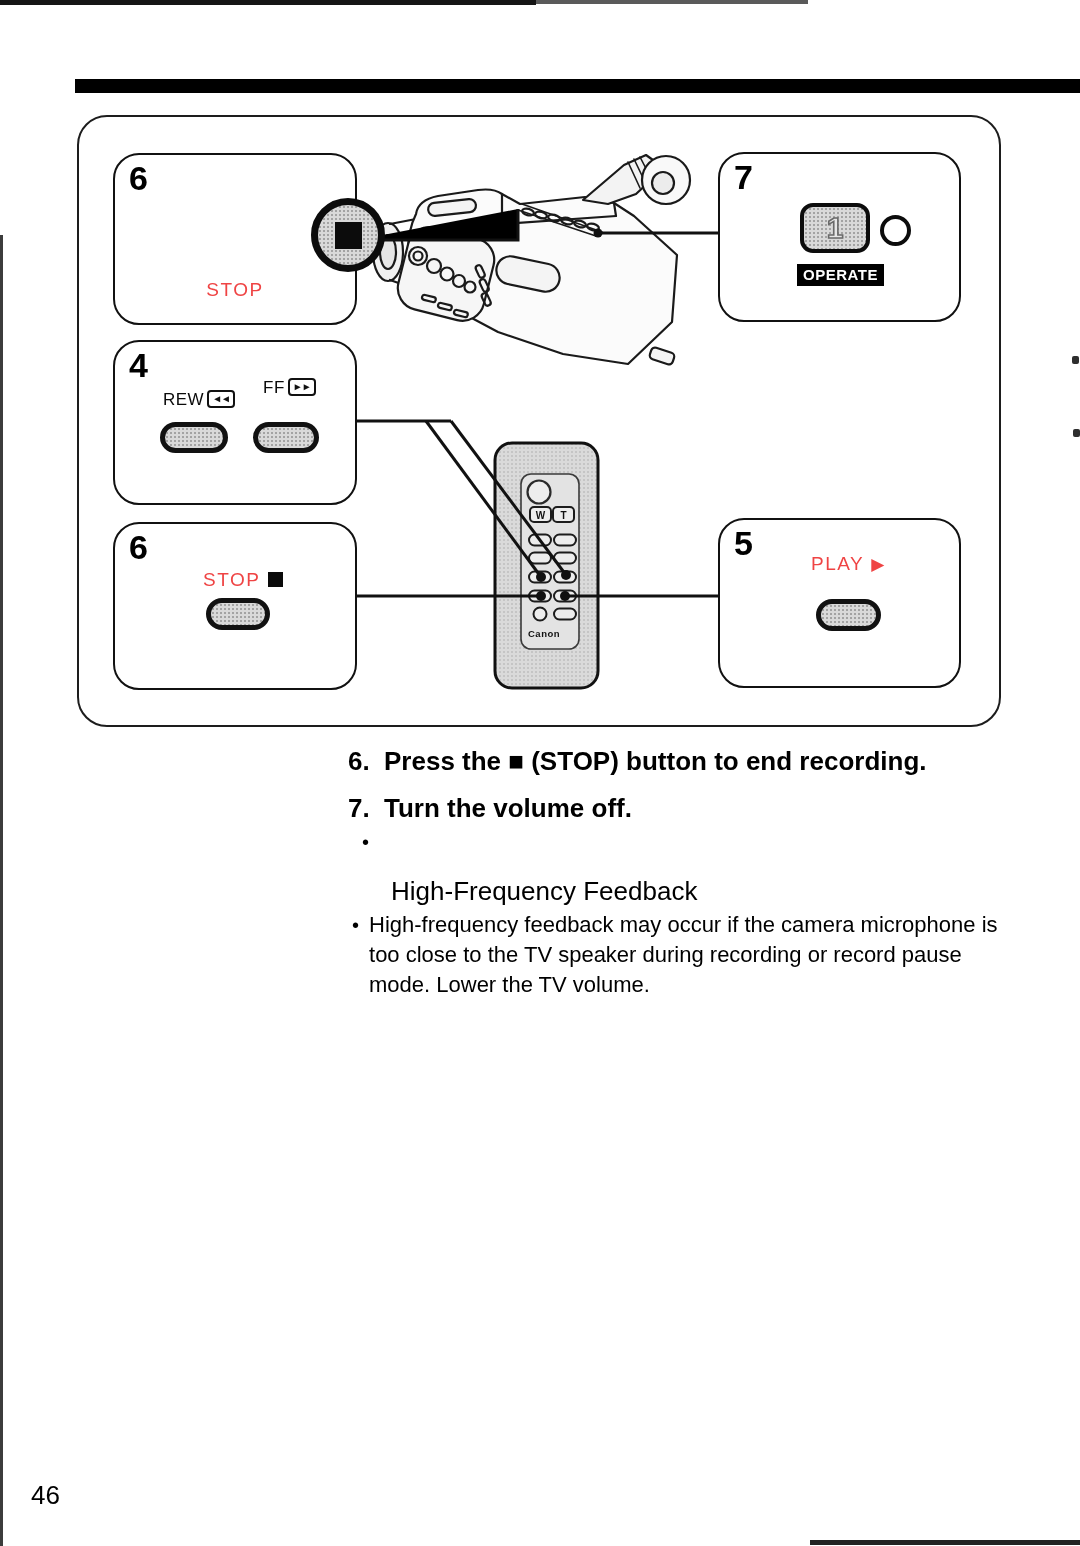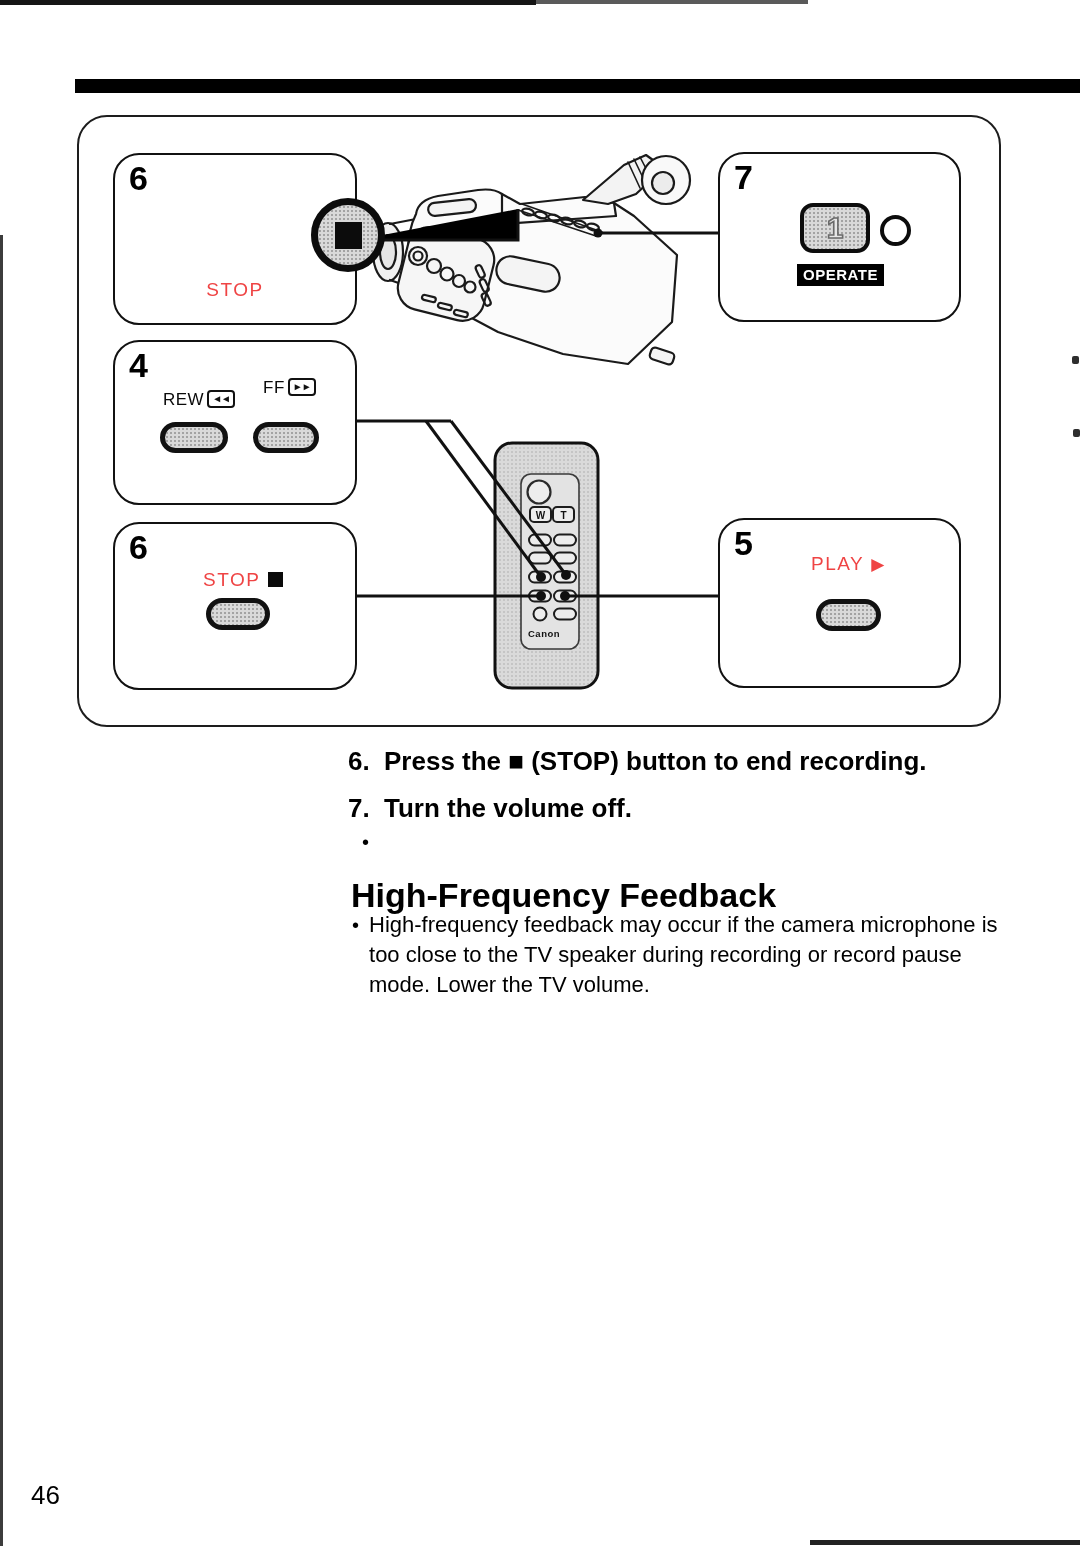--- a/index.html
+++ b/index.html
@@ -69,21 +69,21 @@
     display:inline-block;border:2px solid #111;border-radius:4px;font-size:10px;
     padding:0 3px;line-height:14px;letter-spacing:-1px;color:#111;font-weight:bold;transform:translateY(-1px);
   }
   .play-tri{font-size:17px;margin-left:7px;transform:translateY(1px);}
   
   .instr{position:absolute;color:#000;}
   .step-line{display:flex;font-size:26px;font-weight:bold;white-space:nowrap;}
   .step-line .num{width:36px;flex:none;}
   .bullet-line{display:flex;font-size:22px;line-height:30px;}
   .bullet-line .bul{flex:none;margin-right:10px;font-size:20px;}
-  .note-head{font-size:34px;font-weight:bold;white-space:nowrap;}
+  .note-head{font-size:26px;font-weight:normal;white-space:nowrap;margin-left:40px;}
   .page-num{position:absolute;left:31px;top:1480px;font-size:26px;font-weight:normal;}
   svg text{font-family:"Liberation Sans",sans-serif;}
 </style>
 </head>
 <body>
 
 <div id="page">
 
   <div class="topstrip-a"></div>
   <div class="topstrip-b"></div>

